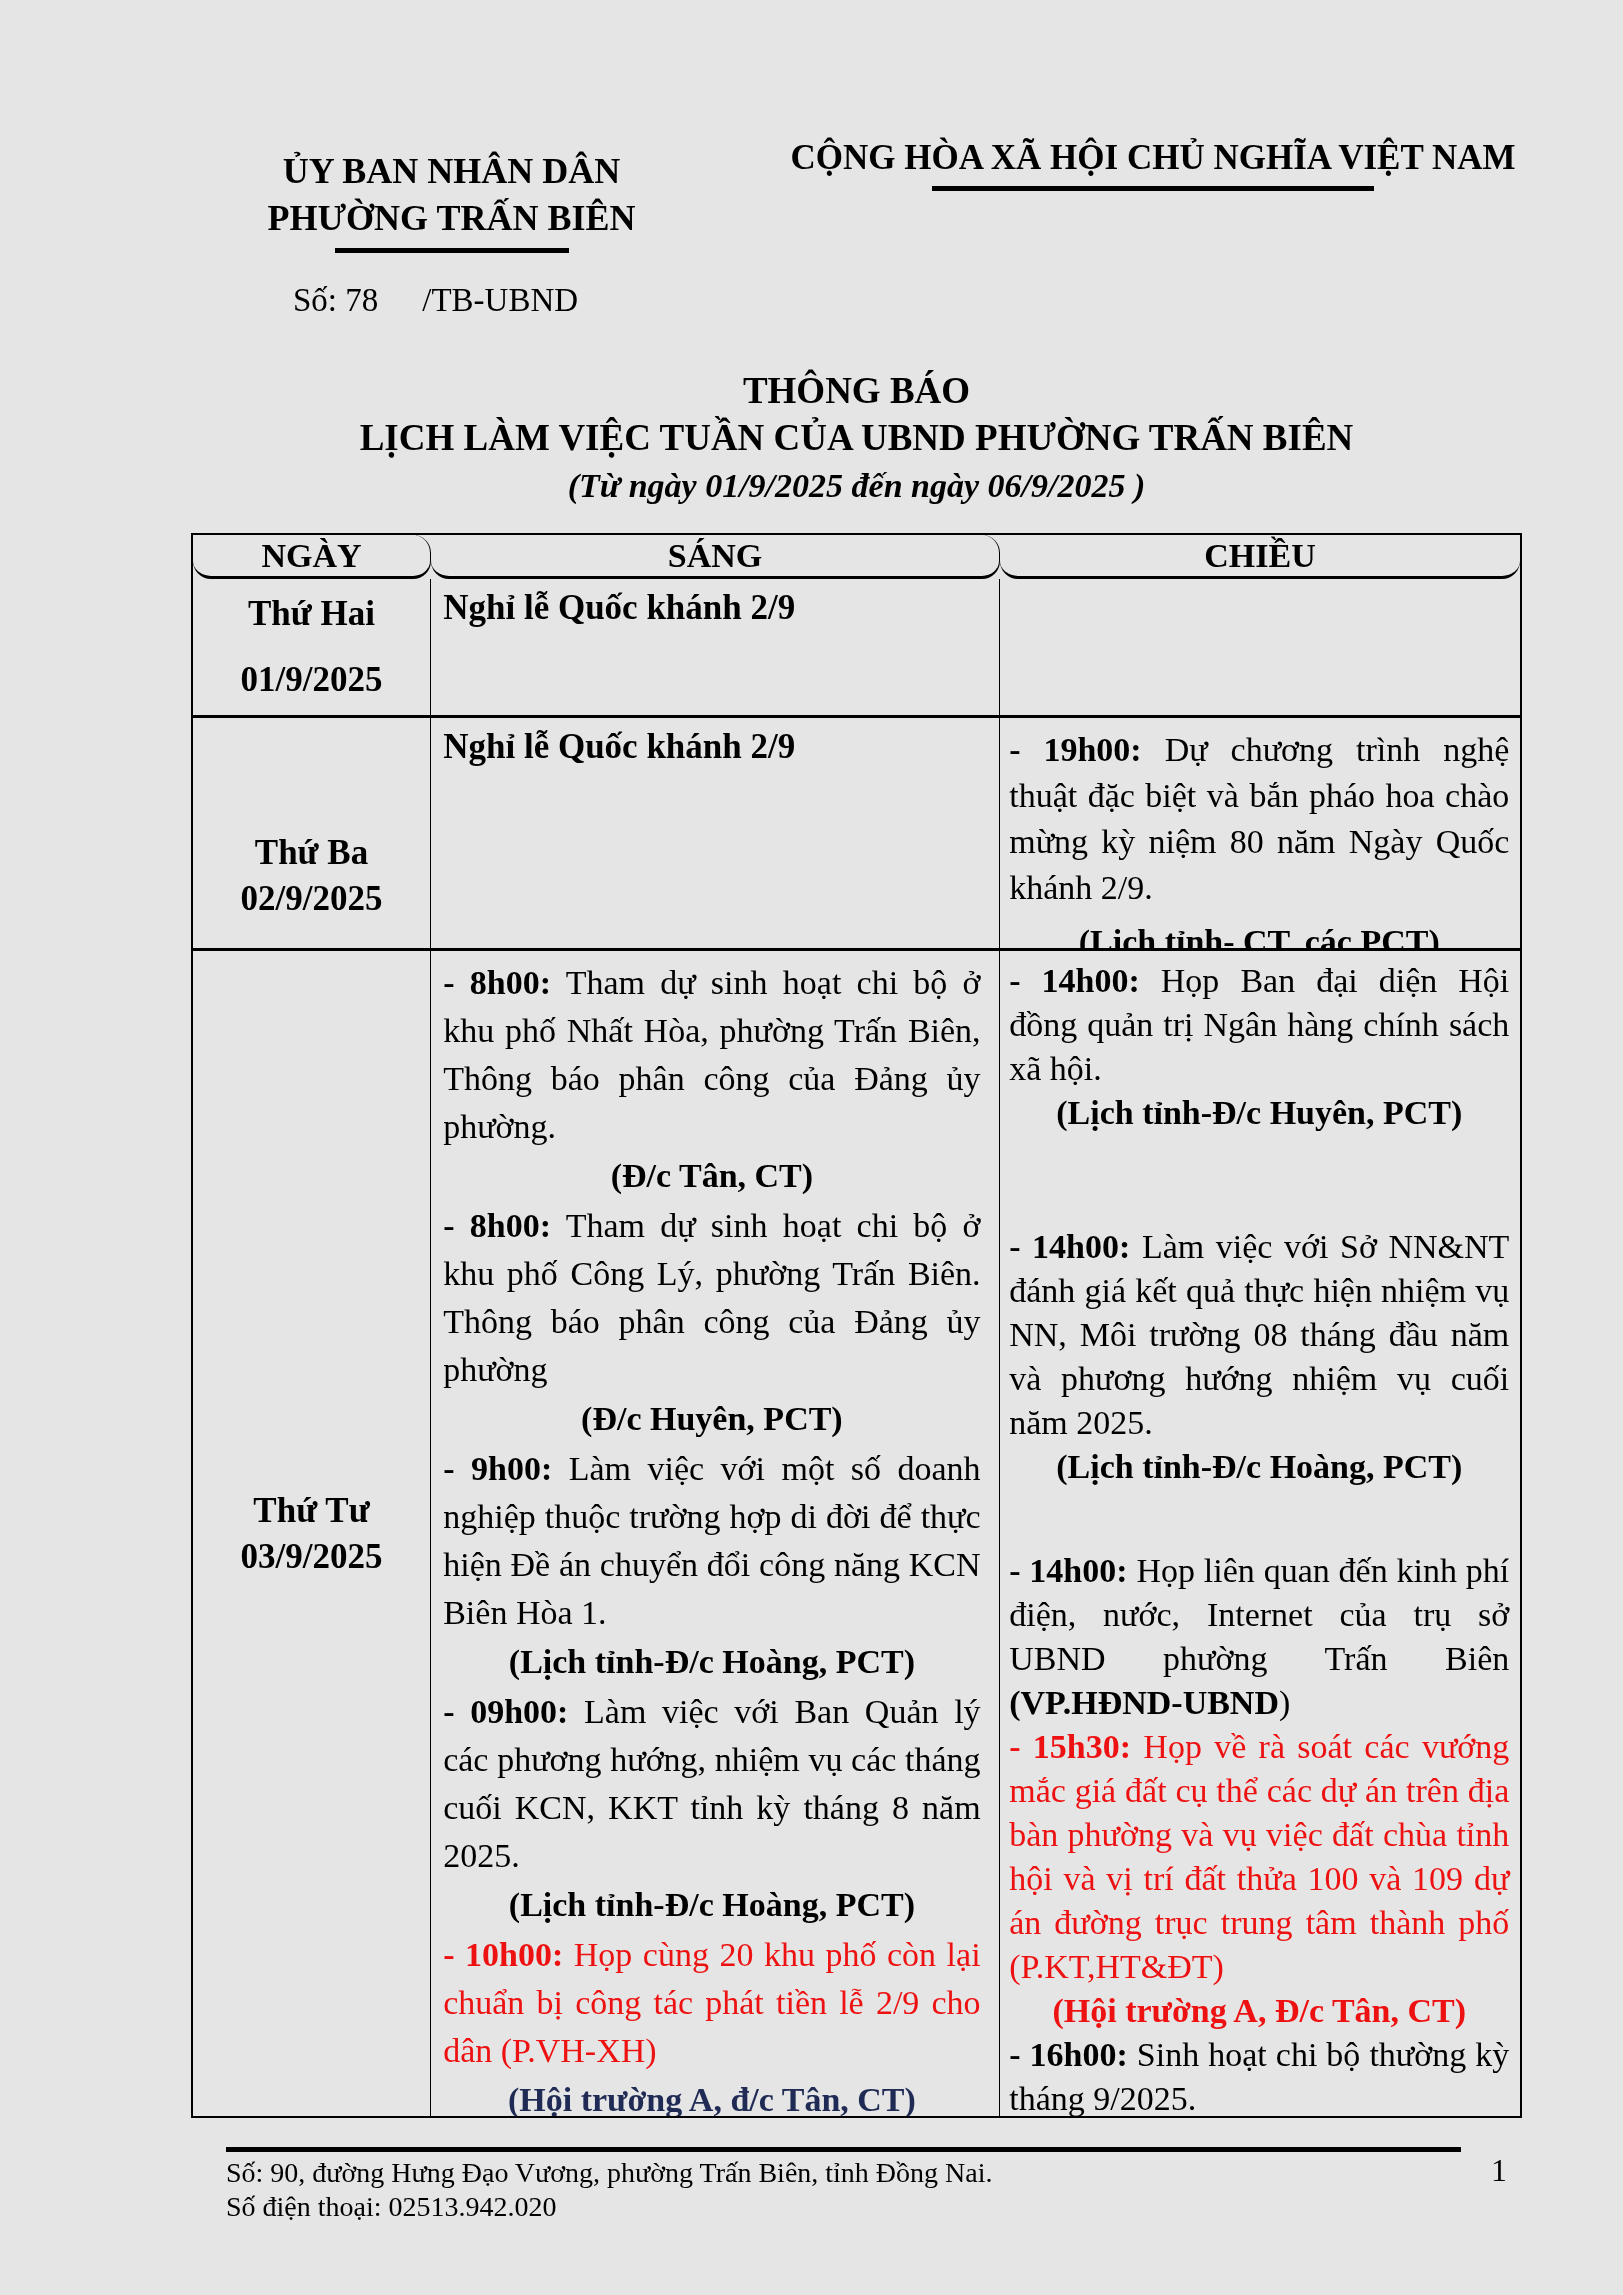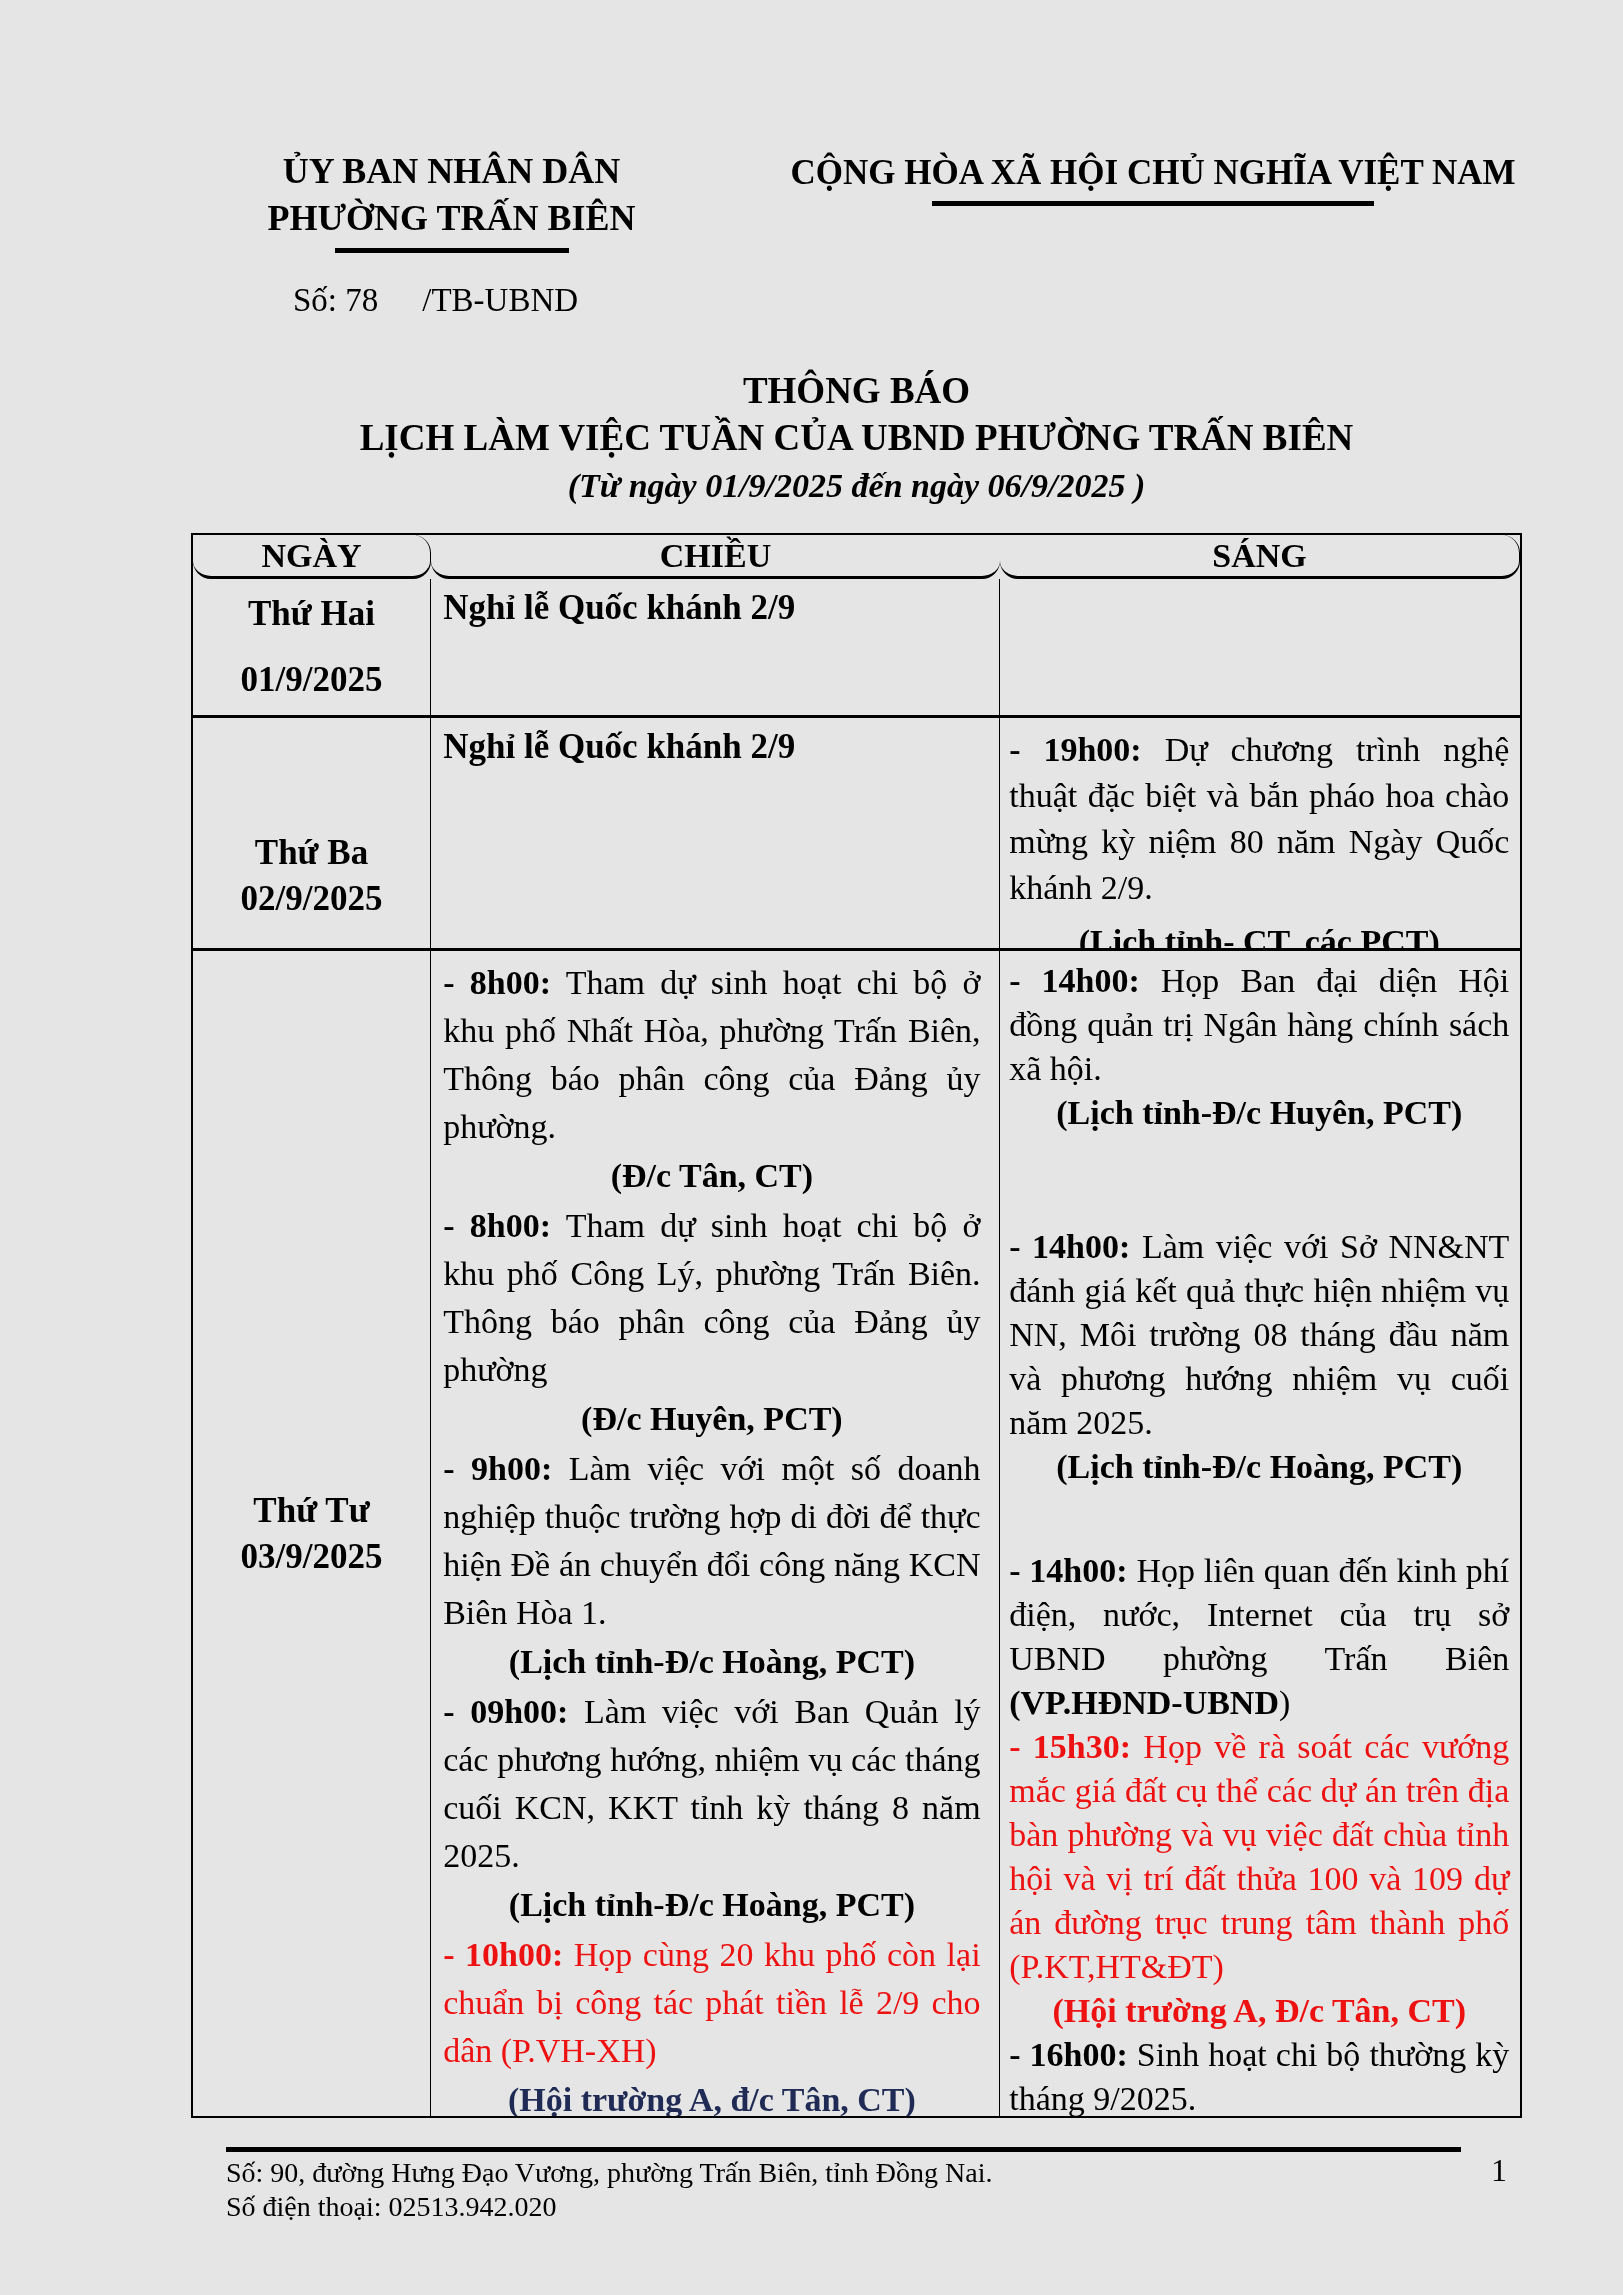--- a/index.html
+++ b/index.html
@@ -15,21 +15,21 @@
   .org-block{
     position:absolute;left:260px;top:148px;width:383px;
     text-align:center;font-weight:bold;font-size:36px;line-height:47px;
   }
   .org-underline{width:234px;height:4.6px;background:#000;margin:6.1px auto 0;}
   .doc-no{
     position:absolute;left:293px;top:282px;font-size:33px;
   }
   .doc-no .suffix{margin-left:44px;}
   .republic-block{
-    position:absolute;left:780px;top:151px;width:746px;text-align:center;
+    position:absolute;left:780px;top:136px;width:746px;text-align:center;
   }
   .republic-1{font-weight:bold;font-size:35px;line-height:44px;}
   .republic-2{font-weight:bold;font-size:34px;line-height:40px;margin-top:13.8px;}
   .rep-underline{width:442px;height:4.6px;background:#000;margin:6.1px auto 0;}
   .place-date{font-style:italic;font-size:34px;margin-top:23px;}
   
   .title-block{
     position:absolute;left:191px;top:367px;width:1331px;text-align:center;
   }
   .title-1{font-weight:bold;font-size:37px;line-height:47px;}
@@ -94,22 +94,22 @@
 
   <div class="title-block">
     <div class="title-1">THÔNG BÁO</div>
     <div class="title-2">LỊCH LÀM VIỆC TUẦN CỦA UBND PHƯỜNG TRẤN BIÊN</div>
     <div class="title-3">(Từ ngày 01/9/2025 đến ngày 06/9/2025 )</div>
   </div>
 
   <div class="tbl">
 
     <div class="c hcell">NGÀY</div>
+    <div class="c hcell">SÁNG</div>
     <div class="c hcell last-col">CHIỀU</div>
-    <div class="c hcell">SÁNG</div>
 
     <div class="c daycell gap1">
       <div>Thứ Hai</div>
       <div>01/9/2025</div>
     </div>
     <div class="c holiday">
       <span>Nghỉ lễ Quốc khánh 2/9</span>
     </div>
     <div class="c last-col"></div>
 

